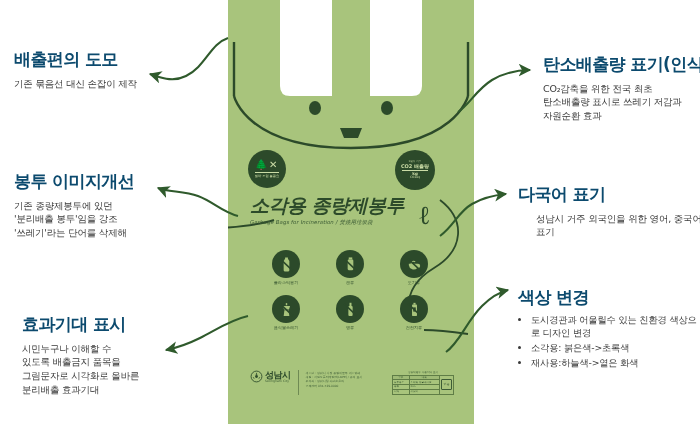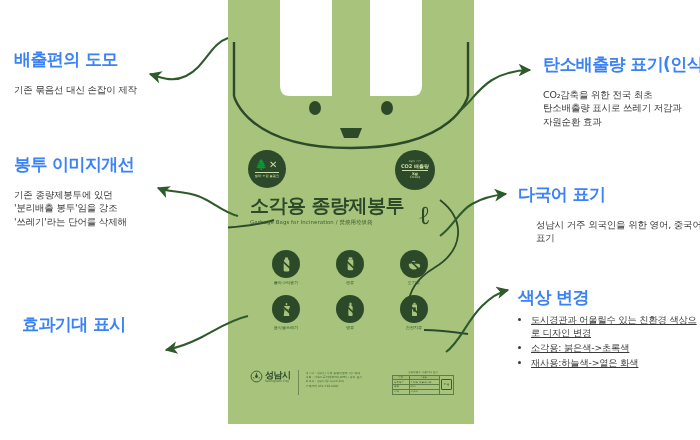--- a/index.html
+++ b/index.html
@@ -69,20 +69,21 @@
   .badge-right .b-kg { font-size: 4px; font-weight:bold; }
   .badge-right .b-unit { font-size: 3px; }
 
   
   .bag-title-block {
     position: absolute;
     left: 22px;
     top: 196px;
     width: 200px;
     text-align: left;
+    font-style: italic;
   }
   .bag-title {
     font-size: 19px;
     font-weight: bold;
     color: #2c4a2a;
     letter-spacing: -0.5px;
     line-height: 1.05;
     white-space: nowrap;
   }
   .bag-subtitle {
@@ -168,45 +169,45 @@
     border-radius: 1px;
     font-size: 3px; line-height: 9px; text-align:center;
     color:#2c4a2a;
   }
 
   
   .callout { position: absolute; }
   .c-head {
     font-size: 17px;
     font-weight: bold;
-    color: #3b82f6;
+    color: #0c4a6e;
     letter-spacing: -0.6px;
     line-height: 1.1;
     white-space: nowrap;
   }
   .c-body {
-    margin-top: 14px;
+    margin-top: 8px;
     font-size: 9.5px;
     color: #3a3a3a;
     line-height: 1.45;
     letter-spacing: -0.2px;
   }
   .c-body div { white-space: nowrap; }
   .c-bullets {
     margin: 6px 0 0 0;
     padding-left: 13px;
     font-size: 9.3px;
     color: #3a3a3a;
     line-height: 1.4;
     letter-spacing: -0.2px;
   }
-  .c-bullets li { margin-bottom: 2px; text-decoration: underline; }
+  .c-bullets li { margin-bottom: 2px; }
 
   .co-1 { left: 14px; top: 50px; }
-  .co-2 { left: 14px; top: 155px; }
+  .co-2 { left: 14px; top: 172px; }
   .co-3 { left: 22px; top: 315px; }
   .co-4 { left: 543px; top: 55px; }
   .co-5 { left: 518px; top: 185px; }
   .co-6 { left: 518px; top: 288px; }
 
   .arrows { position:absolute; left:0; top:0; width:700px; height:440px; pointer-events:none; }
 </style>
 </head>
 <body>
 
@@ -413,20 +414,26 @@
     <div class="c-head">봉투 이미지개선</div>
     <div class="c-body">
       <div>기존 종량제봉투에 있던</div>
       <div>'분리배출 봉투'임을 강조</div>
       <div>'쓰레기'라는 단어를  삭제해</div>
     </div>
   </div>
 
   <div class="callout co-3">
     <div class="c-head">효과기대 표시</div>
+    <div class="c-body">
+      <div>시민누구나 이해할 수</div>
+      <div>있도록  배출금지 품목을</div>
+      <div>그림문자로 시각화로 올바른</div>
+      <div>분리배출 효과기대</div>
+    </div>
   </div>
 
   <div class="callout co-4">
     <div class="c-head">탄소배출량 표기(인식개선)</div>
     <div class="c-body">
       <div>CO₂감축을  위한 전국 최초</div>
       <div>탄소배출량 표시로 쓰레기 저감과</div>
       <div>자원순환 효과</div>
     </div>
   </div>

